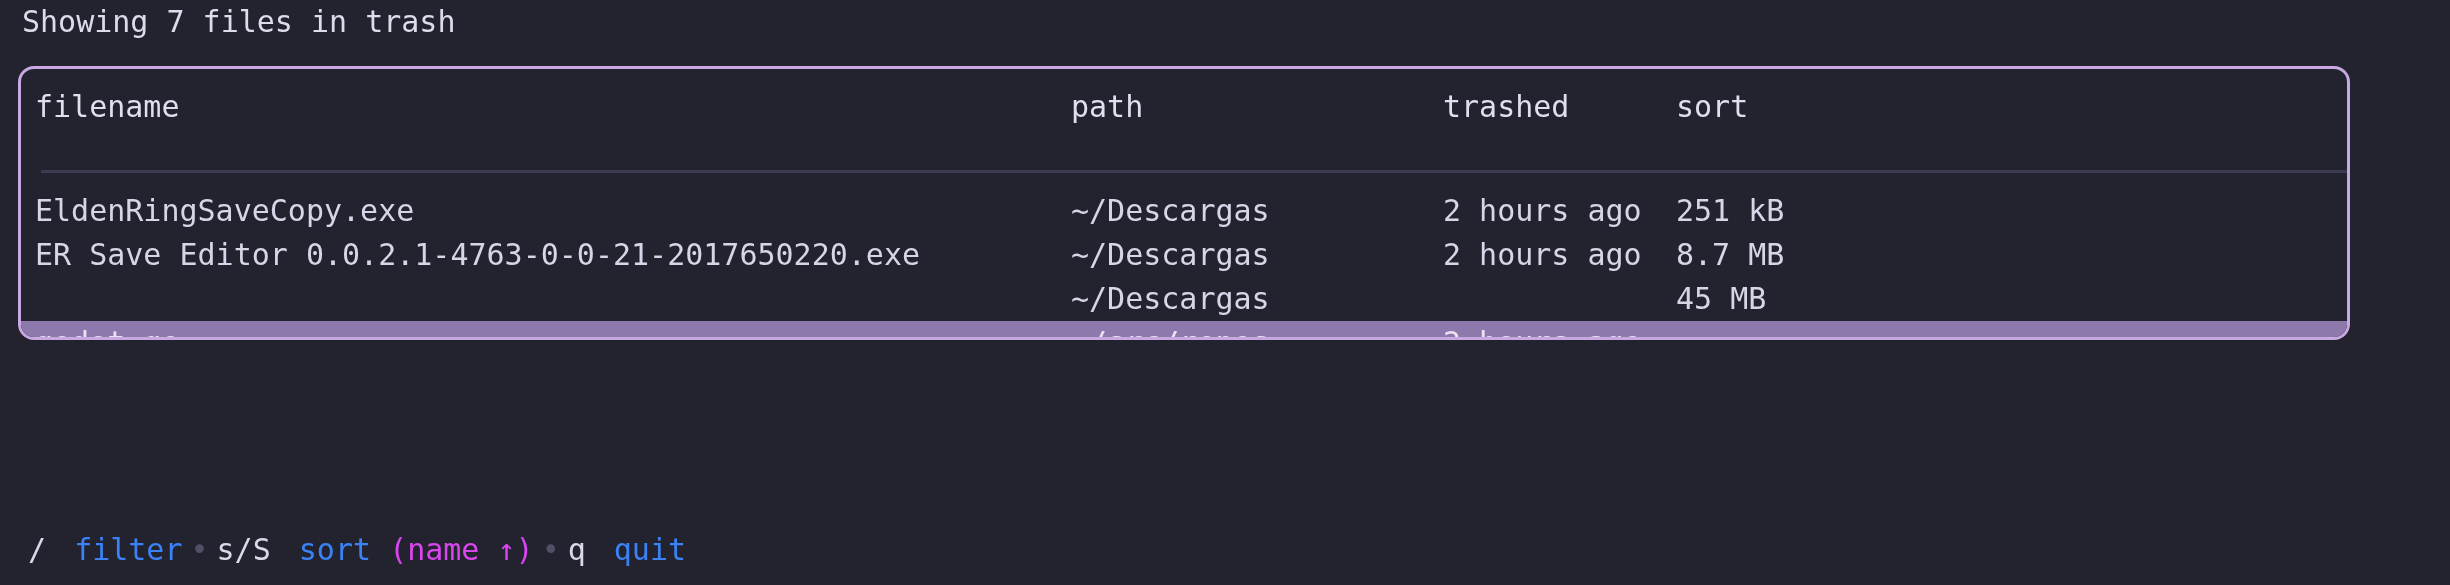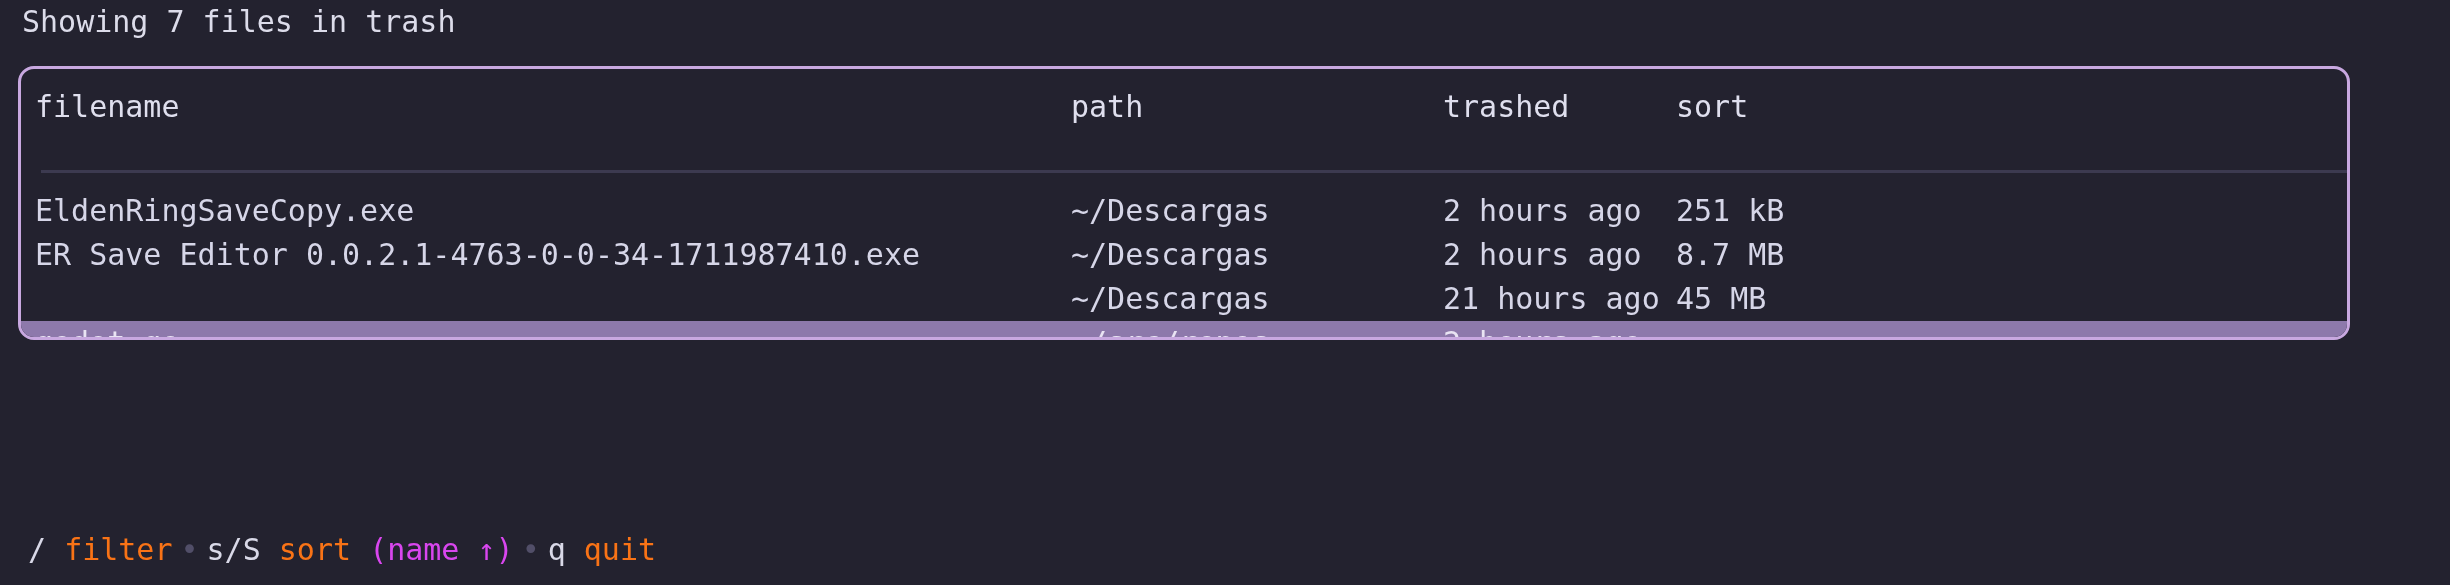--- a/index.html
+++ b/index.html
@@ -126,21 +126,22 @@
     height: 44px;
     line-height: 44px;
     font-size: 30px;
     white-space: pre;
     color: #73708c;
   }
   .footer .key {
     color: #d9d9e8;
   }
   .footer .desc {
-    color: #f97316;
+    color: #3b82f6;
+    margin-left: 10px;
   }
   .footer .sortval {
     color: #d946ef;
   }
   .footer .dot {
     color: #514e68;
     padding: 0 8px;
   }
 </style>
 </head>
@@ -157,22 +158,22 @@
         <span class="cell c-filename">filename</span>
         <span class="cell c-path">path</span>
         <span class="cell c-trashed">trashed</span>
         <span class="cell c-size">sort</span>
       </div>
 
       <div class="header-sep"></div>
 
       <div class="body-rows" id="body-rows">
           <div class="row"><span class="cell c-filename">EldenRingSaveCopy.exe</span><span class="cell c-path">~/Descargas</span><span class="cell c-trashed">2 hours ago</span><span class="cell c-size">251 kB</span></div>
-          <div class="row"><span class="cell c-filename">ER Save Editor 0.0.2.1-4763-0-0-34-1711987410.exe</span><span class="cell c-path">~/Descargas</span><span class="cell c-trashed">2 hours ago</span><span class="cell c-size">8.7 MB</span></div>
-          <div class="row"><span class="cell c-path">~/Descargas</span><span class="cell c-trashed">21 hours ago</span><span class="cell c-size">45 MB</span></div>
+          <div class="row"><span class="cell c-filename">ER Save Editor 0.0.2.1-4763-0-0-21-2017650220.exe</span><span class="cell c-path">~/Descargas</span><span class="cell c-trashed">2 hours ago</span><span class="cell c-size">8.7 MB</span></div>
+          <div class="row"><span class="cell c-path">~/Descargas</span><span class="cell c-size">45 MB</span></div>
           <div class="row selected"><span class="cell c-filename">godot-go</span><span class="cell c-path">~/src/repos</span><span class="cell c-trashed">2 hours ago</span><span class="cell c-size dash-cell"></span></div>
         </div>
 
     </div>
   </div>
 
   <div class="footer" id="footer-help"><span class="key">/</span><span> </span><span class="desc">filter</span><span class="dot">•</span><span class="key">s/S</span><span> </span><span class="desc">sort</span><span> </span><span class="sortval">(name ↑)</span><span class="dot">•</span><span class="key">q</span><span> </span><span class="desc">quit</span></div>
 
 </div>
 

